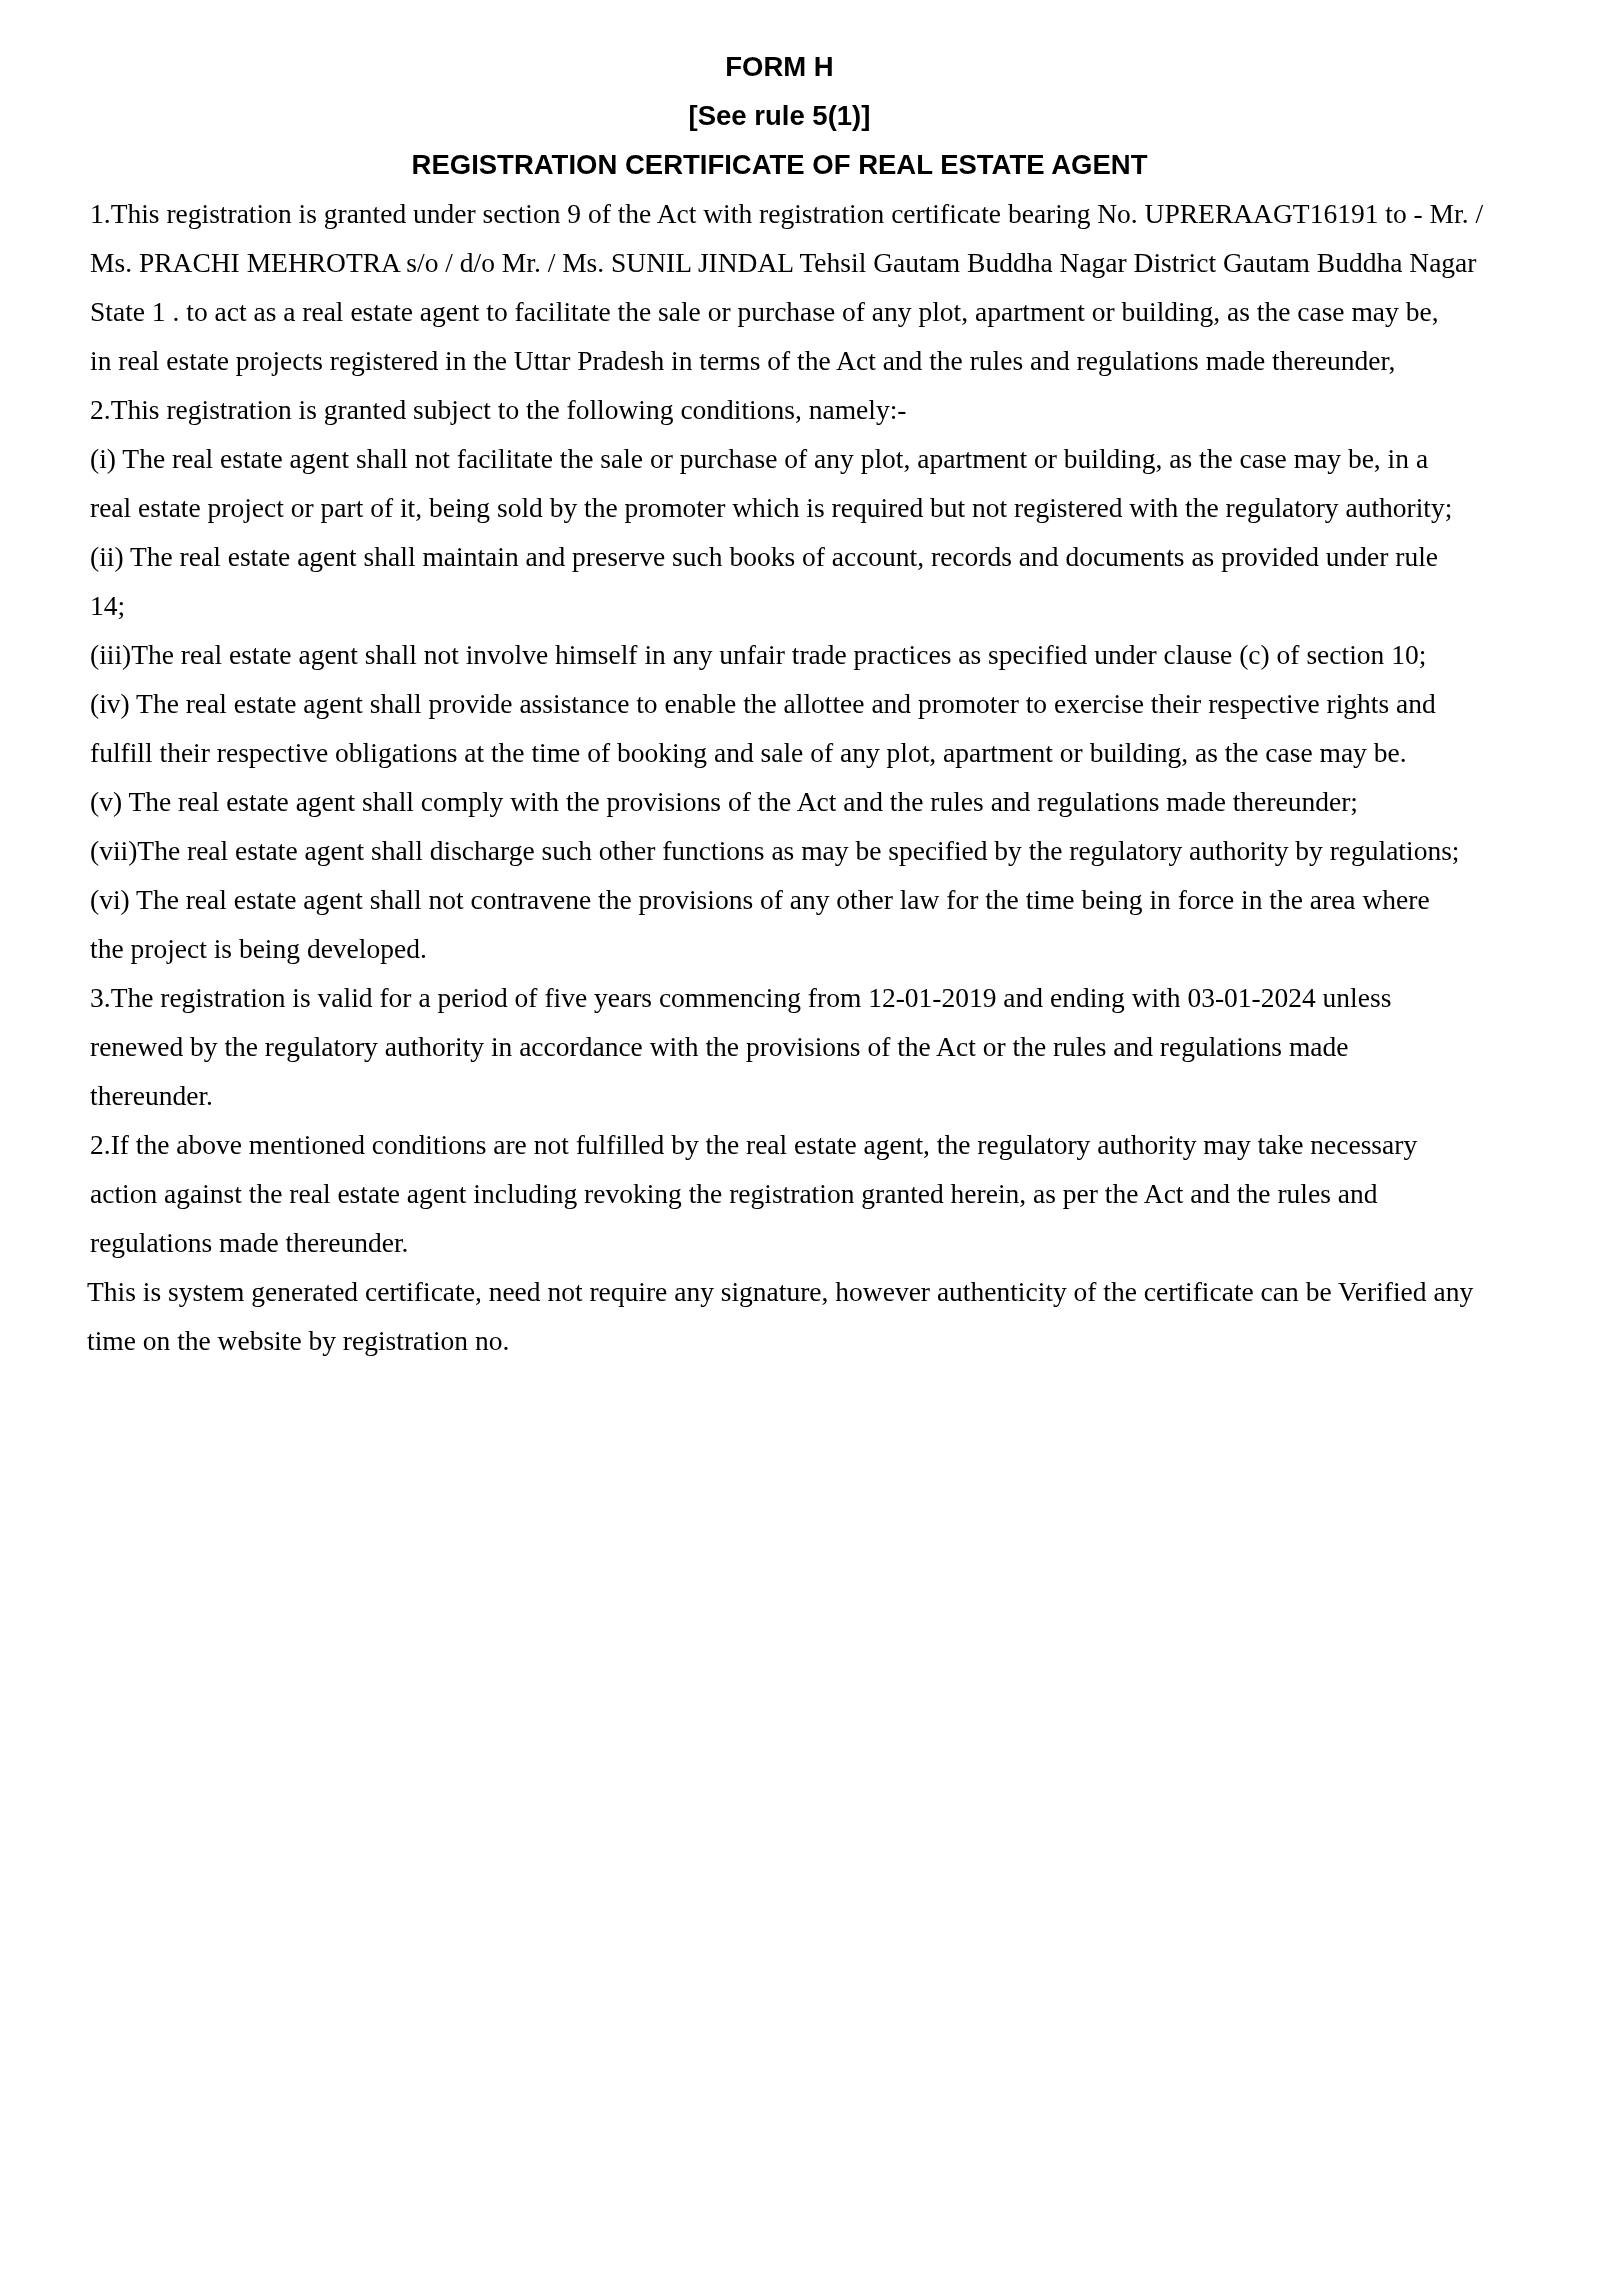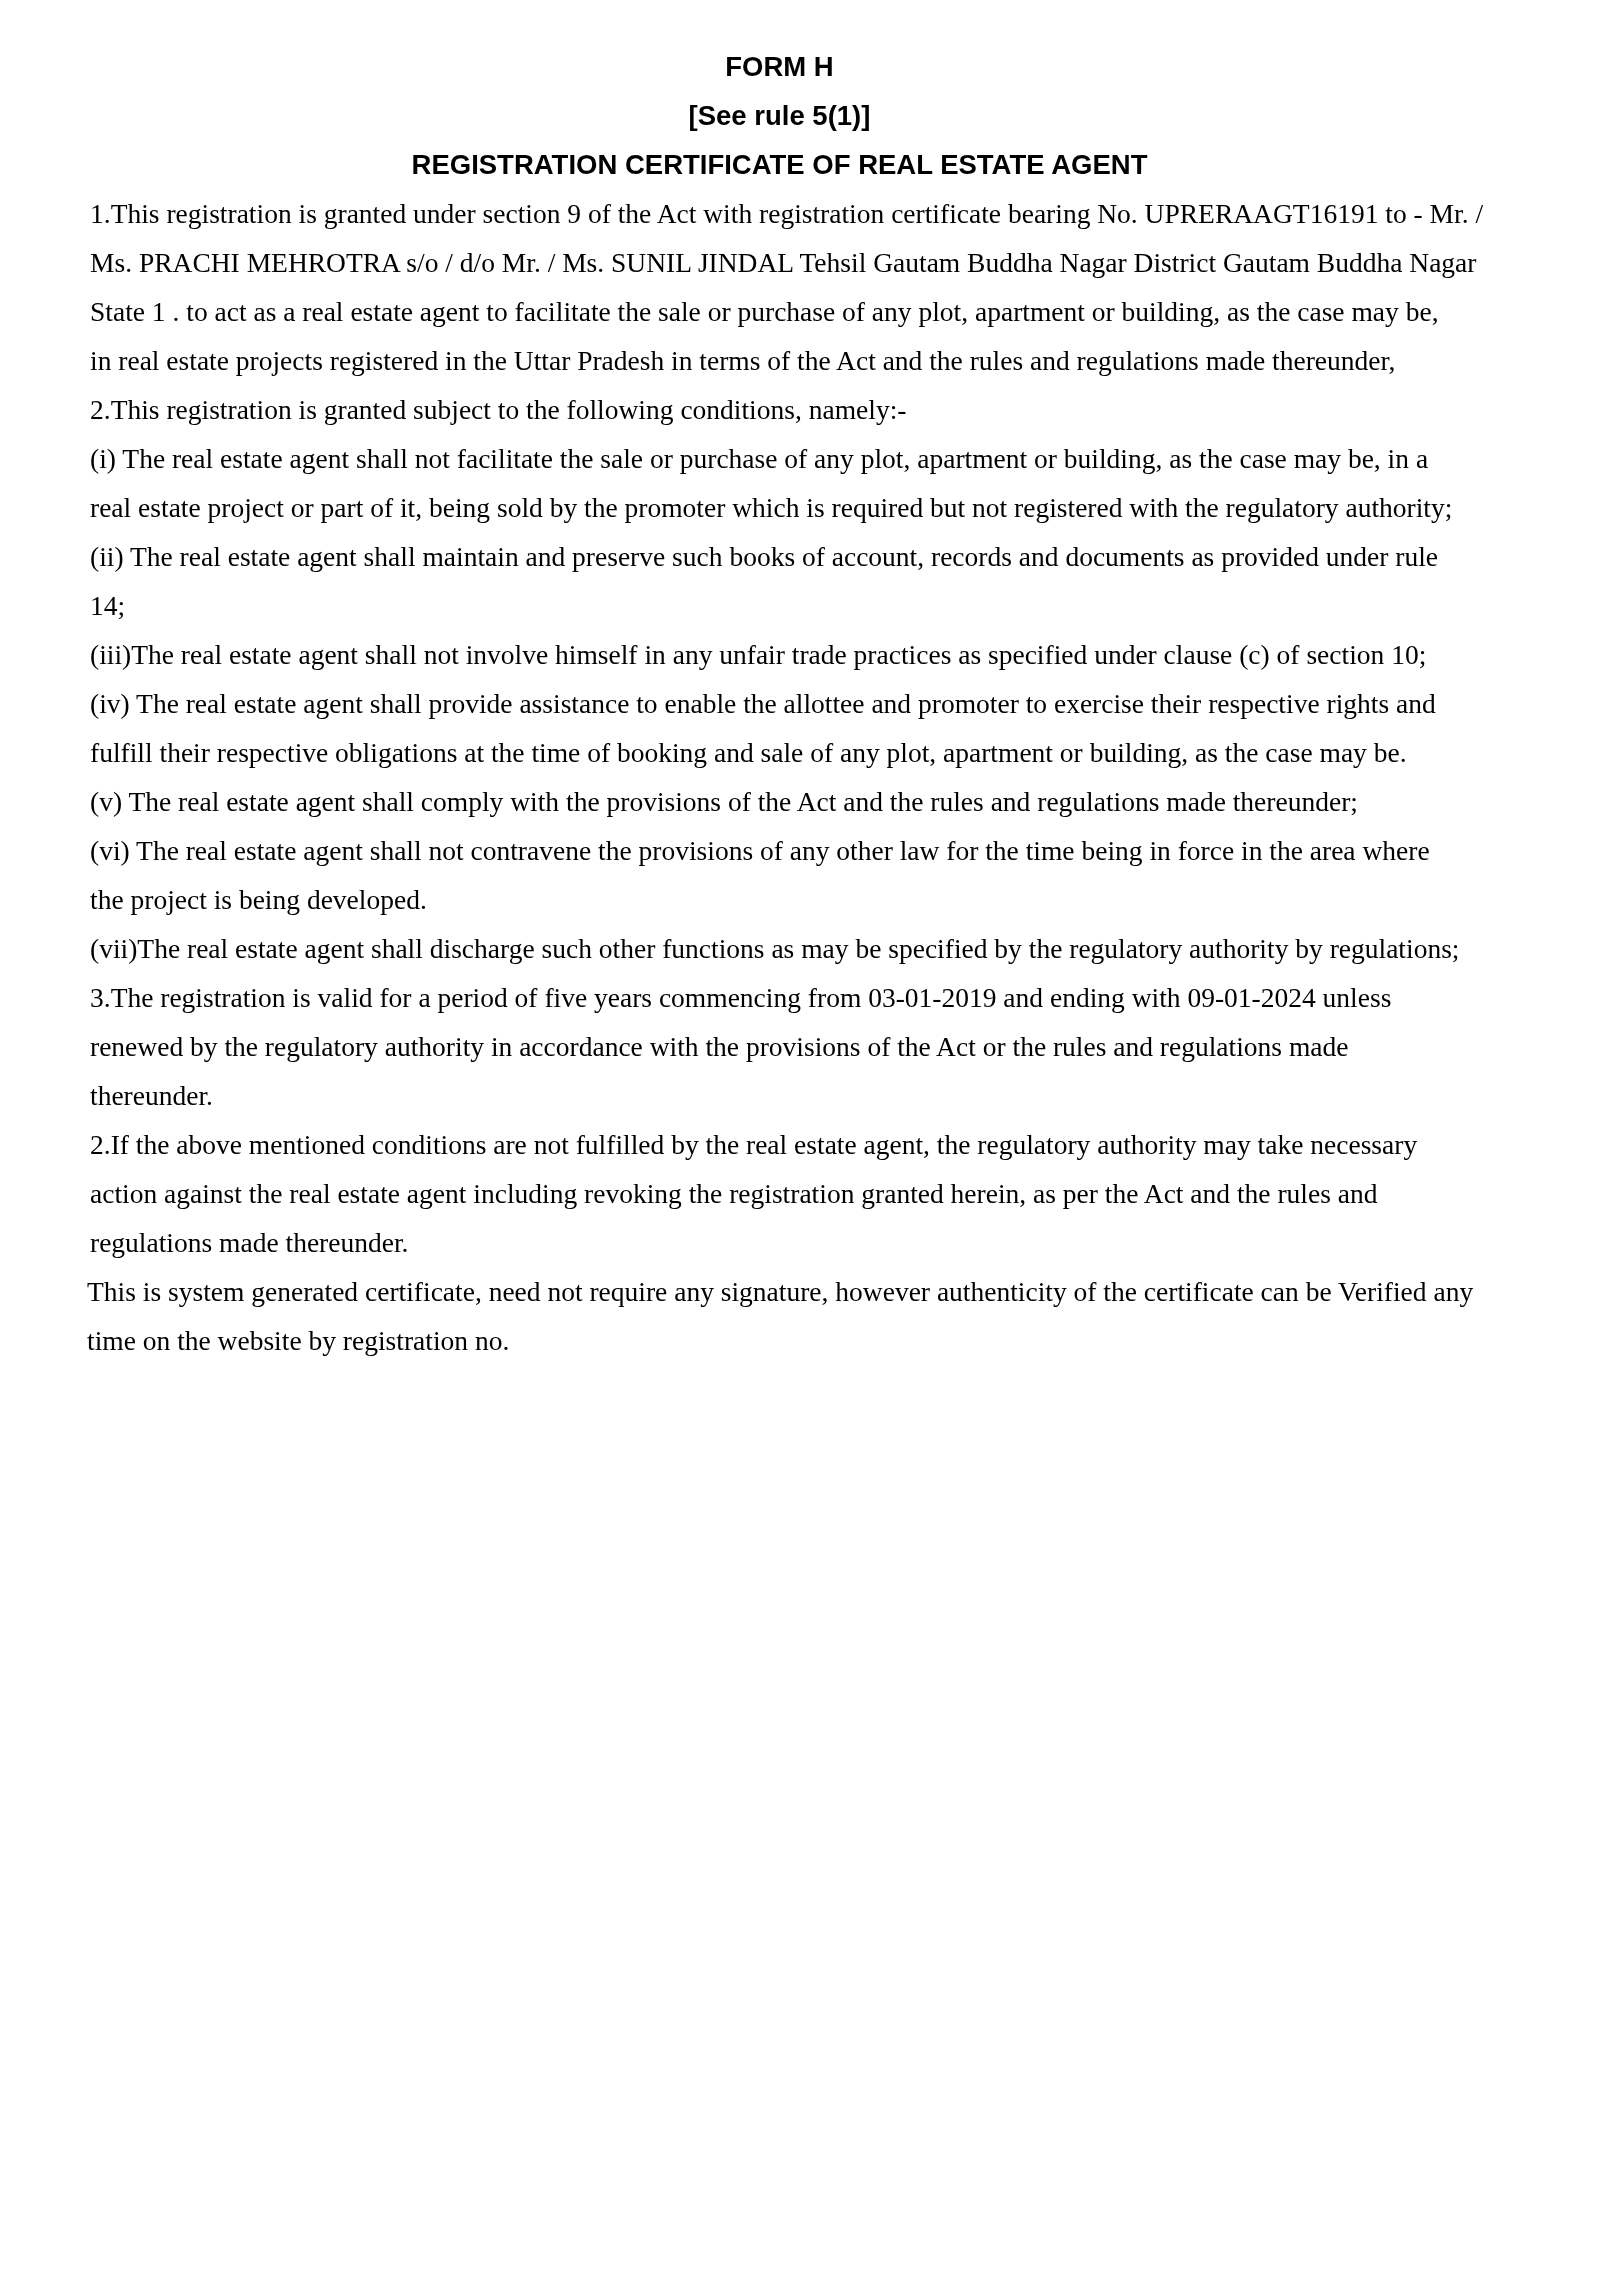--- a/index.html
+++ b/index.html
@@ -59,26 +59,26 @@
     <div class="para">(ii) The real estate agent shall maintain and preserve such books of account, records and documents as provided under rule
 14;</div>
 
     <div class="para">(iii)The real estate agent shall not involve himself in any unfair trade practices as specified under clause (c) of section 10;</div>
 
     <div class="para">(iv) The real estate agent shall provide assistance to enable the allottee and promoter to exercise their respective rights and
 fulfill their respective obligations at the time of booking and sale of any plot, apartment or building, as the case may be.</div>
 
     <div class="para">(v) The real estate agent shall comply with the provisions of the Act and the rules and regulations made thereunder;</div>
 
+    <div class="para">(vii)The real estate agent shall discharge such other functions as may be specified by the regulatory authority by regulations;</div>
+
     <div class="para">(vi) The real estate agent shall not contravene the provisions of any other law for the time being in force in the area where
 the project is being developed.</div>
 
-    <div class="para">(vii)The real estate agent shall discharge such other functions as may be specified by the regulatory authority by regulations;</div>
-
-    <div class="para">3.The registration is valid for a period of five years commencing from 03-01-2019 and ending with 09-01-2024 unless
+    <div class="para">3.The registration is valid for a period of five years commencing from 12-01-2019 and ending with 03-01-2024 unless
 renewed by the regulatory authority in accordance with the provisions of the Act or the rules and regulations made
 thereunder.</div>
 
     <div class="para">2.If the above mentioned conditions are not fulfilled by the real estate agent, the regulatory authority may take necessary
 action against the real estate agent including revoking the registration granted herein, as per the Act and the rules and
 regulations made thereunder.</div>
 
     <div class="para flush">This is system generated certificate, need not require any signature, however authenticity of the certificate can be Verified any
 time on the website by registration no.</div>
 

